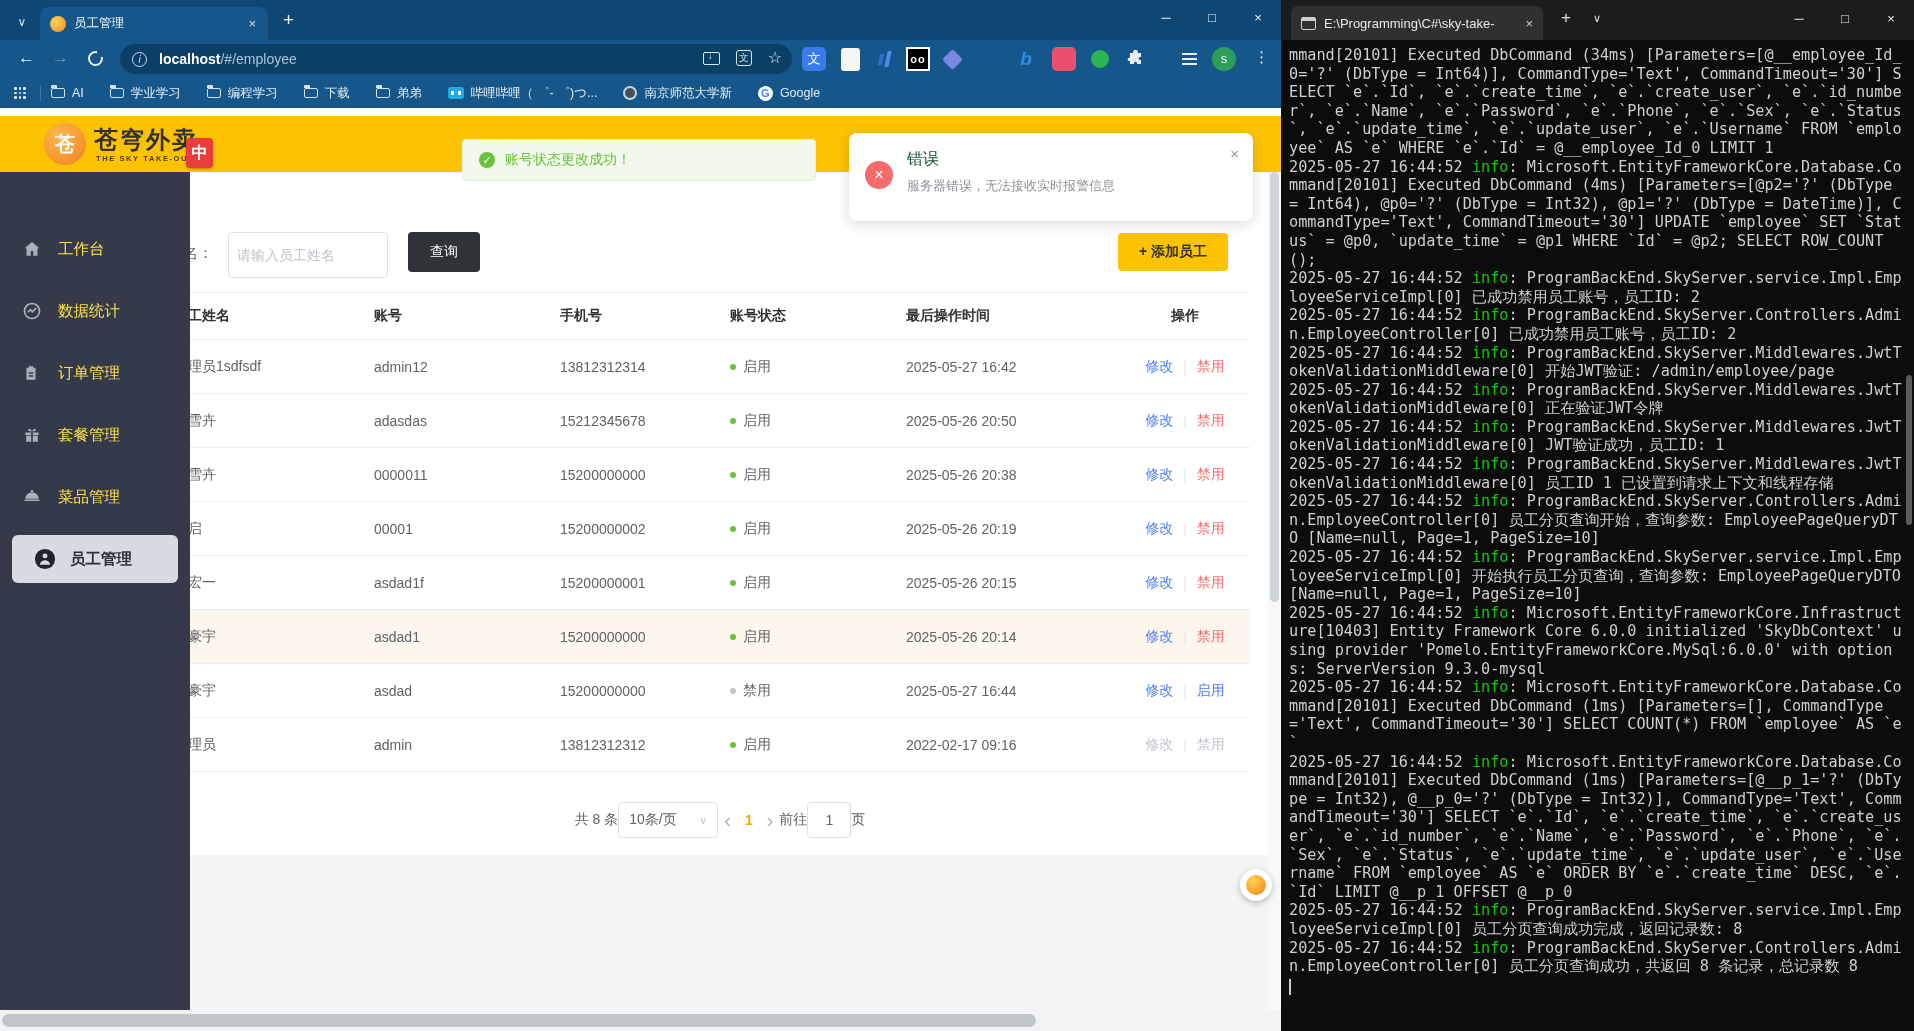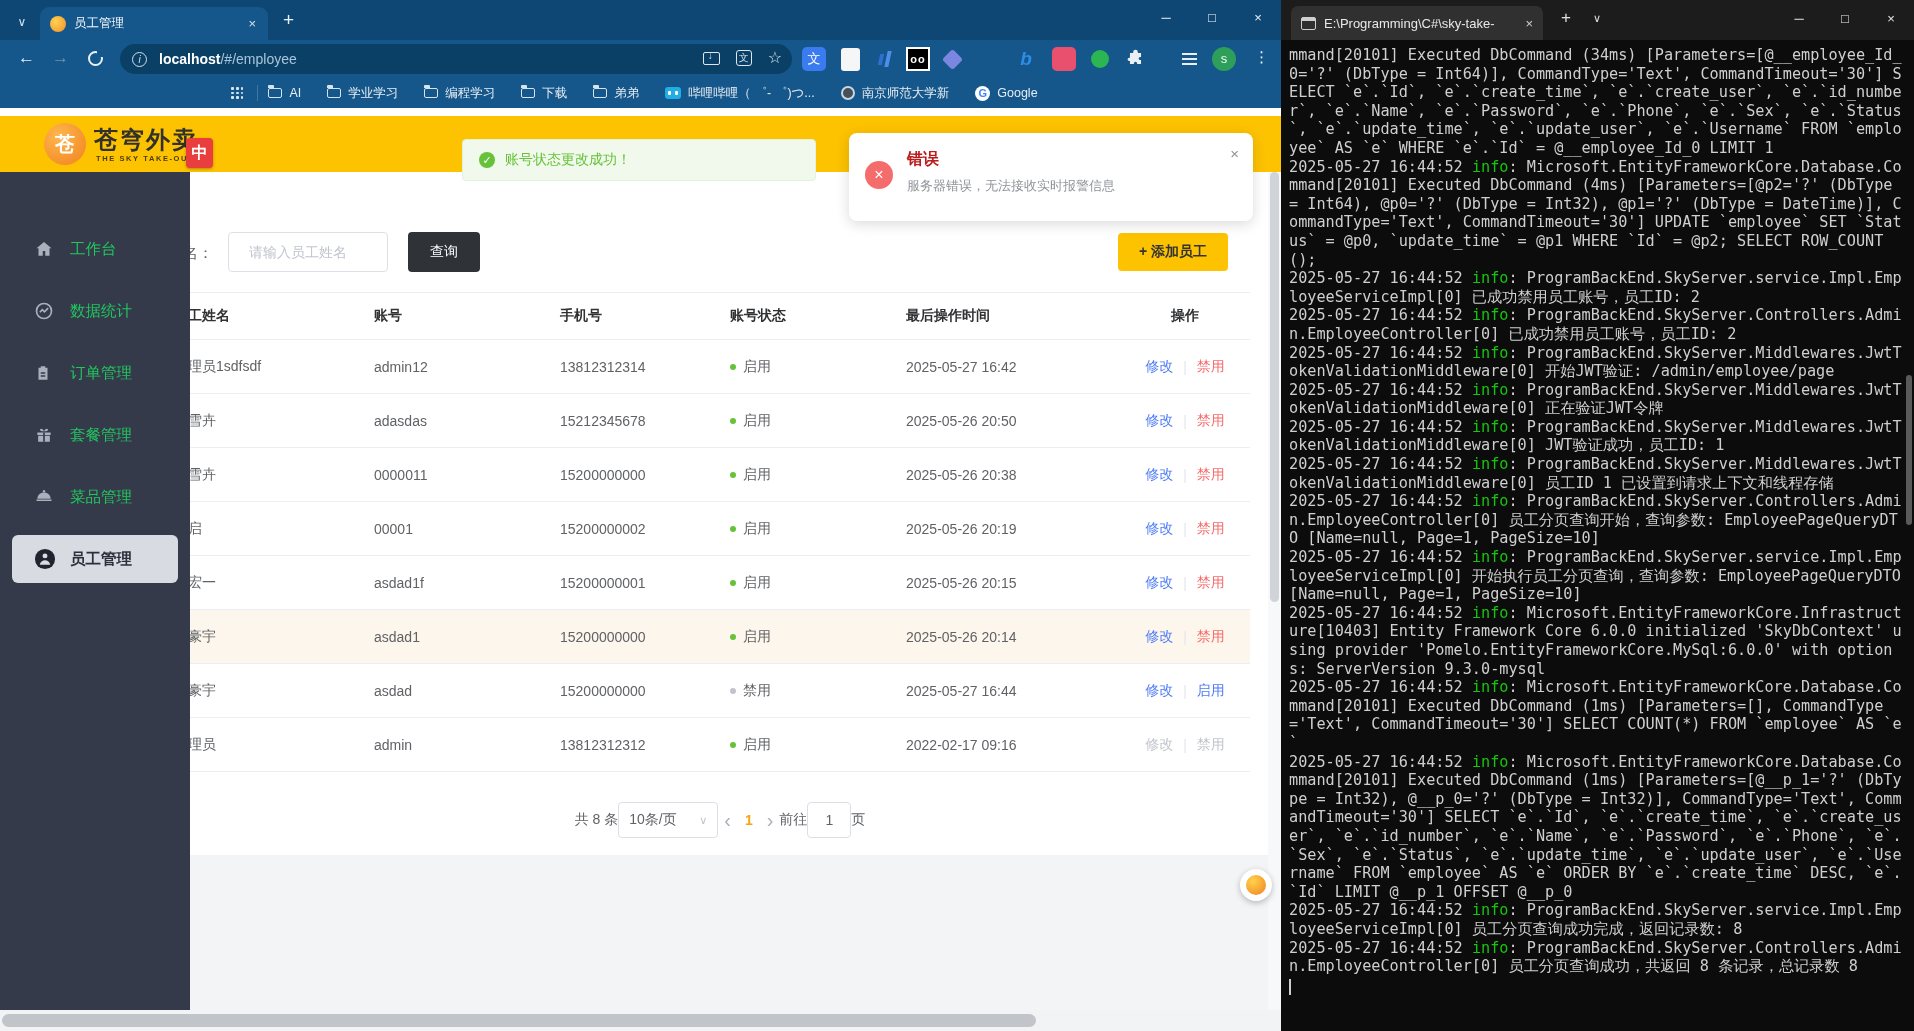--- a/index.html
+++ b/index.html
@@ -43,21 +43,21 @@
   .ext-diamond i { display:block; width:15px; height:15px; background:#7b86e0; transform:rotate(45deg); border-radius:3px; }
   .ext-bing { color:#2b8de8; font-size:19px; font-weight:bold; font-style:italic; }
   .ext-red { background:#e8506e; }
   .ext-green { background:transparent; }
   .ext-green i { display:block; width:18px; height:18px; border-radius:50%; background:#2cb553; }
   .puzzle-ic { position:absolute; top:9px; }
   .list-ic { position:absolute; top:18px; width:15px; height:2px; background:#e9eff5; box-shadow:0 -5px 0 #e9eff5, 0 5px 0 #e9eff5; }
   .avatar { position:absolute; top:7px; width:24px; height:24px; border-radius:50%; background:#2e9e5b; color:#eafbef; font-size:13px; text-align:center; line-height:24px; }
   .menu-dots { position:absolute; top:8px; color:#e9f1f7; font-size:15px; }
 
-  .bookmarks { position:absolute; left:0; top:78px; width:100%; height:30px; background:#15578a; display:flex; align-items:center; color:#e6edf4; font-size:12.5px;justify-content:center; }
+  .bookmarks { position:absolute; left:0; top:78px; width:100%; height:30px; background:#15578a; display:flex; align-items:center; color:#e6edf4; font-size:12.5px; }
   .apps-grid { width:12px; height:12px; margin:0 14px 0 14px; display:grid; grid-template-columns:repeat(3,1fr); gap:2px; }
   .apps-grid i { background:#dbe7f1; border-radius:1px; }
   .bm-sep { width:1px; height:16px; background:#3f759e; margin-right:10px; }
   .bm-item { display:flex; align-items:center; margin-right:26px; white-space:nowrap; }
   .bm-icon { margin-right:7px; flex:0 0 auto; }
   .bm-icon.folder { width:14px; height:10px; border:1.5px solid #d5e3ef; border-radius:2px; position:relative; }
   .bm-icon.folder::before { content:""; position:absolute; left:-1px; top:-4px; width:6px; height:3px; background:#d5e3ef; border-radius:1px 1px 0 0; }
   .bm-icon.bilibili { width:16px; height:12px; background:#23ade5; border-radius:3px; position:relative; }
   .bm-icon.bilibili::before { content:""; position:absolute; left:3px; top:4px; width:3px; height:4px; background:#fff; border-radius:1px; box-shadow:7px 0 0 #fff; }
   .bm-icon.globe { width:14px; height:14px; border-radius:50%; background:#465058; border:2px solid #c8d6e2; }
@@ -67,30 +67,30 @@
   .page-bg { position:absolute; left:0; top:108px; width:1281px; height:902px; background:#fff; }
   .appheader { position:absolute; left:0; top:116px; width:1281px; height:56px; background:#fdc300; z-index:3; }
   .logo-circle { position:absolute; left:44px; top:7px; width:42px; height:42px; border-radius:50%;
                  background:radial-gradient(circle at 35% 30%, #ffb64d, #f0821e); color:#fff; font-size:20px; font-weight:bold; text-align:center; line-height:42px; }
   .logo-title { position:absolute; left:94px; top:8px; font-size:24px; font-weight:bold; color:#33312c; letter-spacing:2px; }
   .logo-sub { position:absolute; left:96px; top:38px; font-size:7.5px; letter-spacing:1.6px; color:#4a3e10; font-weight:bold; }
   .zh-badge { position:absolute; left:186px; top:138px; width:27px; height:30px; background:#ea3d3d; border-radius:4px;
               color:#fff; font-size:16px; font-weight:bold; text-align:center; line-height:30px; z-index:8; box-shadow:0 1px 3px rgba(0,0,0,.3); }
 
   .sidebar { position:absolute; left:0; top:172px; width:190px; height:838px; background:#343a4a; z-index:5; padding-top:46px; }
-  .side-item { height:62px; display:flex; align-items:center; padding-left:34px; color:#22c55e; font-size:15.5px; }
+  .side-item { height:62px; display:flex; align-items:center; padding-left:22px; color:#fde047; font-size:15.5px; }
   .side-icon { width:22px; height:22px; margin-right:14px; color:#aab0bc; display:flex; align-items:center; }
   .side-item.active { background:#d8dbe2; border-radius:6px; margin:7px 12px; height:48px; padding-left:22px; color:#2b303c; font-weight:bold; }
 
   .main-bg { position:absolute; left:190px; top:172px; width:1080px; height:838px; background:#fff; z-index:1; }
   .footer-gray { position:absolute; left:190px; top:855px; width:1091px; height:155px; background:#f3f4f6; z-index:1; }
 
   .search-label { position:absolute; left:138px; top:244px; font-size:15px; color:#606266; z-index:2; white-space:nowrap; }
-  .search-input { position:absolute; left:228px; top:232px; width:160px; height:40px; border:1px solid #dcdfe6; border-radius:4px;
-                  font-size:14px; padding:0 20px; color:#606266; z-index:2; outline:none; font-family:inherit; }
+  .search-input { position:absolute; left:228px; top:232px; width:160px; height:46px; border:1px solid #dcdfe6; border-radius:4px;
+                  font-size:14px; padding:0 8px; color:#606266; z-index:2; outline:none; font-family:inherit; }
   .search-input::placeholder { color:#c0c4cc; }
   .query-btn { position:absolute; left:408px; top:232px; width:72px; height:40px; background:#2f3338; color:#fff; border:none;
                border-radius:4px; font-size:14px; z-index:2; font-family:inherit; }
   .add-btn { position:absolute; left:1118px; top:233px; width:110px; height:38px; background:#fdc300; color:#333; border:none;
              border-radius:4px; font-size:14px; font-weight:bold; z-index:2; font-family:inherit; }
 
   .emp-table { position:absolute; left:190px; top:292px; width:1060px; z-index:2; }
   .t-row { display:flex; align-items:center; height:54px; border-bottom:1px solid #ebeef5; font-size:14px; color:#606266; background:#fff; }
   .t-row.t-head { height:48px; border-top:1px solid #ebeef5; color:#303133; font-weight:bold; }
   .t-row.hl { background:#fdf6ec; }
@@ -115,21 +115,21 @@
   .goto-input { width:44px; height:36px; border:1px solid #dcdfe6; border-radius:4px; text-align:center; font-size:14px; color:#606266; outline:none; font-family:inherit; }
 
   .toast { position:absolute; left:462px; top:139px; width:354px; height:42px; background:#f0f9eb; border:1px solid #e1f3d8; border-radius:4px;
            display:flex; align-items:center; padding:0 16px; z-index:9; }
   .toast-ic { width:16px; height:16px; border-radius:50%; background:#67c23a; color:#fff; font-size:11px; text-align:center; line-height:16px; margin-right:10px; flex:0 0 auto; }
   .toast-text { color:#67c23a; font-size:14px; }
 
   .err-card { position:absolute; left:849px; top:133px; width:404px; height:88px; background:#fff; border-radius:8px;
               box-shadow:0 3px 14px rgba(0,0,0,.15); z-index:10; }
   .err-ic { position:absolute; left:16px; top:28px; width:28px; height:28px; border-radius:50%; background:#f56c6c; color:#fff; font-size:16px; text-align:center; line-height:28px; }
-  .err-title { position:absolute; left:58px; top:16px; font-size:16px; font-weight:bold; color:#b91c1c; }
+  .err-title { position:absolute; left:58px; top:16px; font-size:16px; font-weight:normal; color:#14532d; }
   .err-msg { position:absolute; left:58px; top:44px; font-size:13px; color:#909399; }
   .err-close { position:absolute; right:14px; top:12px; color:#909399; font-size:15px; }
 
   .float-ball { position:absolute; left:1240px; top:869px; width:32px; height:32px; border-radius:50%; background:#fff;
                 box-shadow:0 2px 6px rgba(0,0,0,.25); z-index:6; display:flex; align-items:center; justify-content:center; }
   .float-ball i { display:block; width:20px; height:20px; border-radius:50%; background:radial-gradient(circle at 35% 30%, #ffd24d, #f0821e); }
 
   .v-scroll { position:absolute; left:1268px; top:172px; width:13px; height:838px; background:#f7f8f9; z-index:2; }
   .v-thumb { position:absolute; left:2px; top:0px; width:9px; height:430px; background:#d0d3d8; border-radius:5px; }
   .h-scroll { position:absolute; left:0; top:1010px; width:1281px; height:21px; background:#f1f3f4; z-index:7; }

